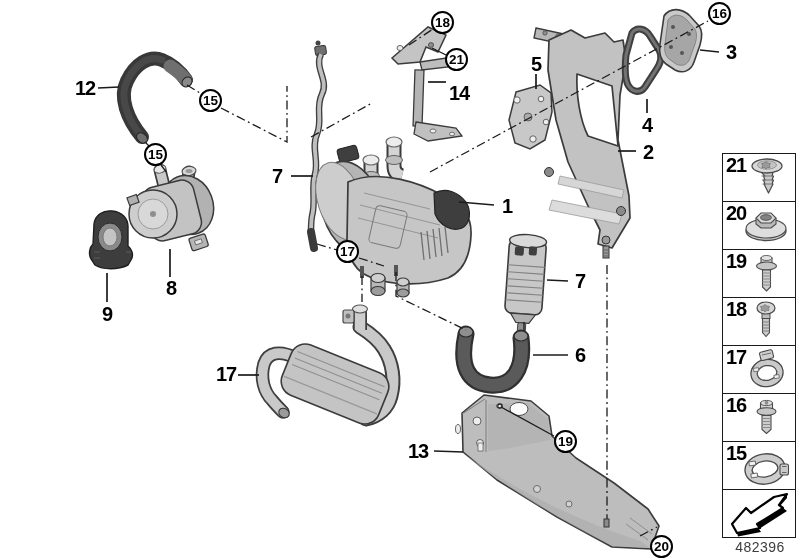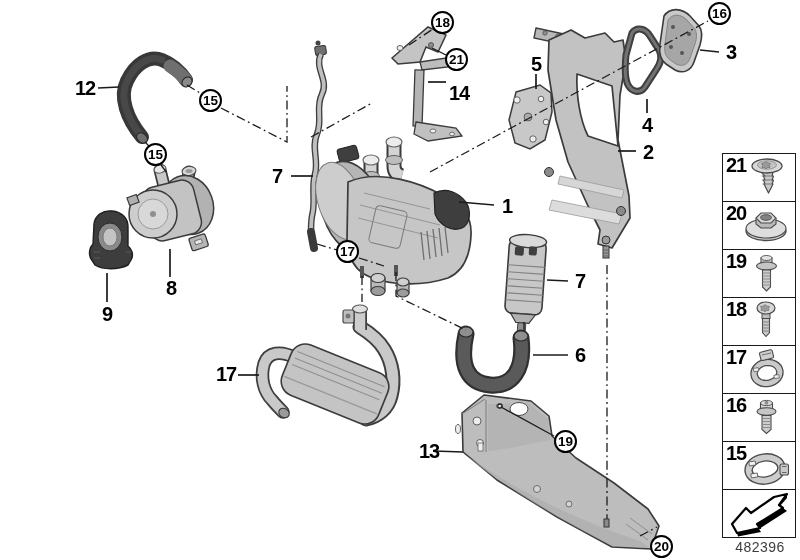--- a/index.html
+++ b/index.html
@@ -263,21 +263,21 @@
 <div class="plabel" style="left:731px;top:52px">3</div>
 <div class="plabel" style="left:647px;top:125px">4</div>
 <div class="plabel" style="left:536px;top:64px">5</div>
 <div class="plabel" style="left:580px;top:355px">6</div>
 <div class="plabel" style="left:580px;top:281px">7</div>
 <div class="plabel" style="left:171px;top:288px">8</div>
 <div class="plabel" style="left:107px;top:314px">9</div>
 <div class="plabel" style="left:85px;top:88px">12</div>
 <div class="plabel" style="left:226px;top:374px">17</div>
 <div class="plabel" style="left:277px;top:176px">7</div>
-<div class="plabel" style="left:429px;top:451px">13</div>
+<div class="plabel" style="left:418px;top:451px">13</div>
 <div class="plabel" style="left:459px;top:93px">14</div>
 
 <div class="callout" style="left:211px;top:101px">15</div>
 <div class="callout" style="left:156px;top:155px">15</div>
 <div class="callout" style="left:720px;top:14px">16</div>
 <div class="callout" style="left:348px;top:252px">17</div>
 <div class="callout" style="left:443px;top:23px">18</div>
 <div class="callout" style="left:566px;top:442px">19</div>
 <div class="callout" style="left:662px;top:547px">20</div>
 <div class="callout" style="left:457px;top:60px">21</div>

